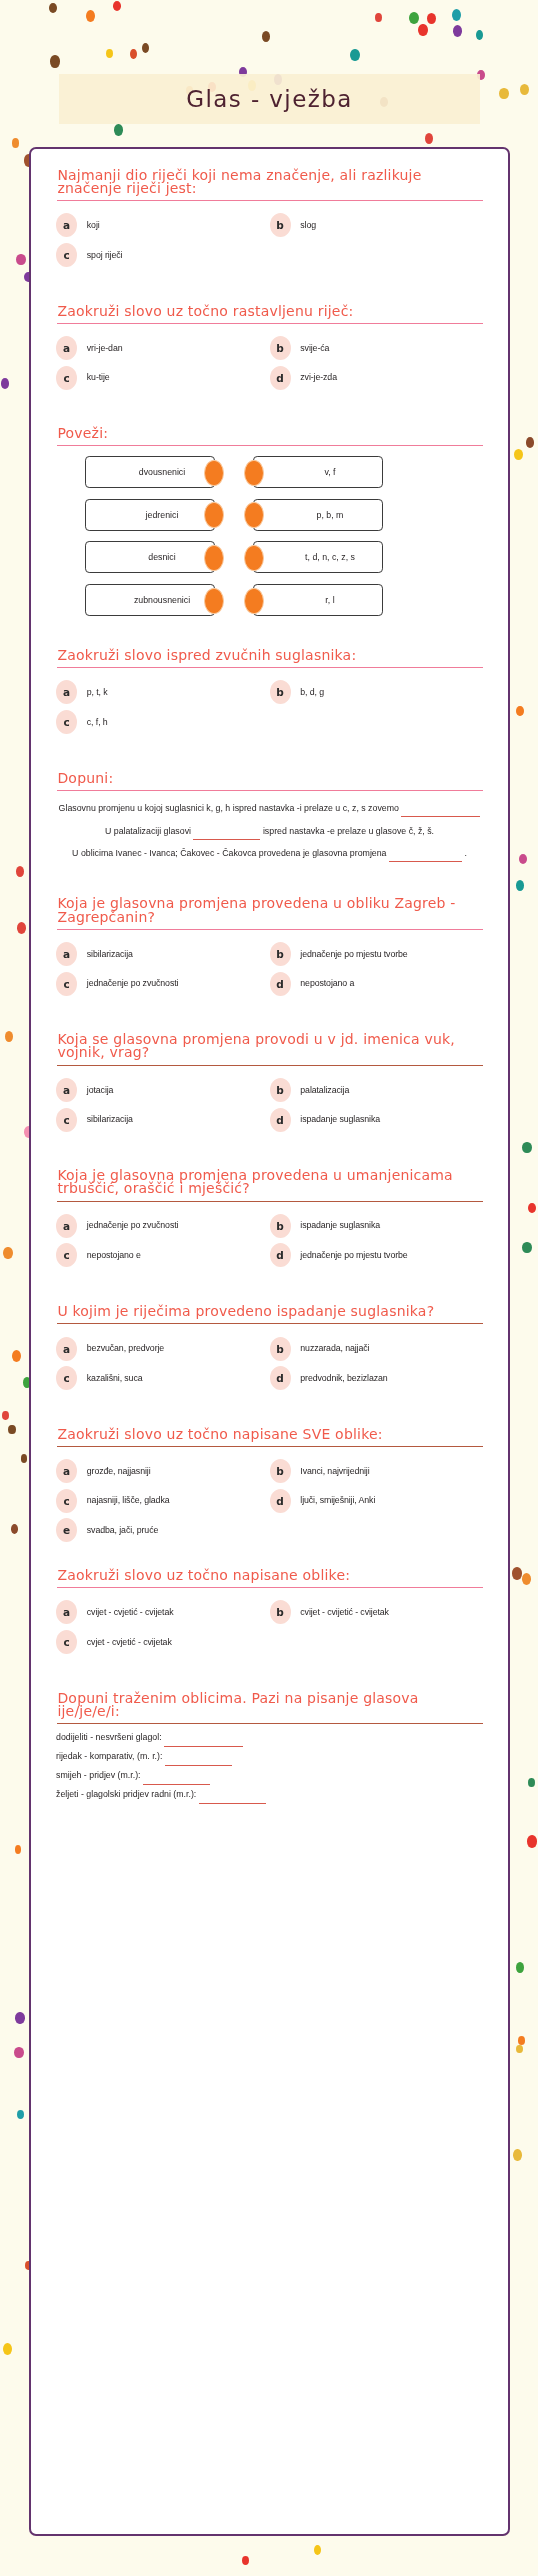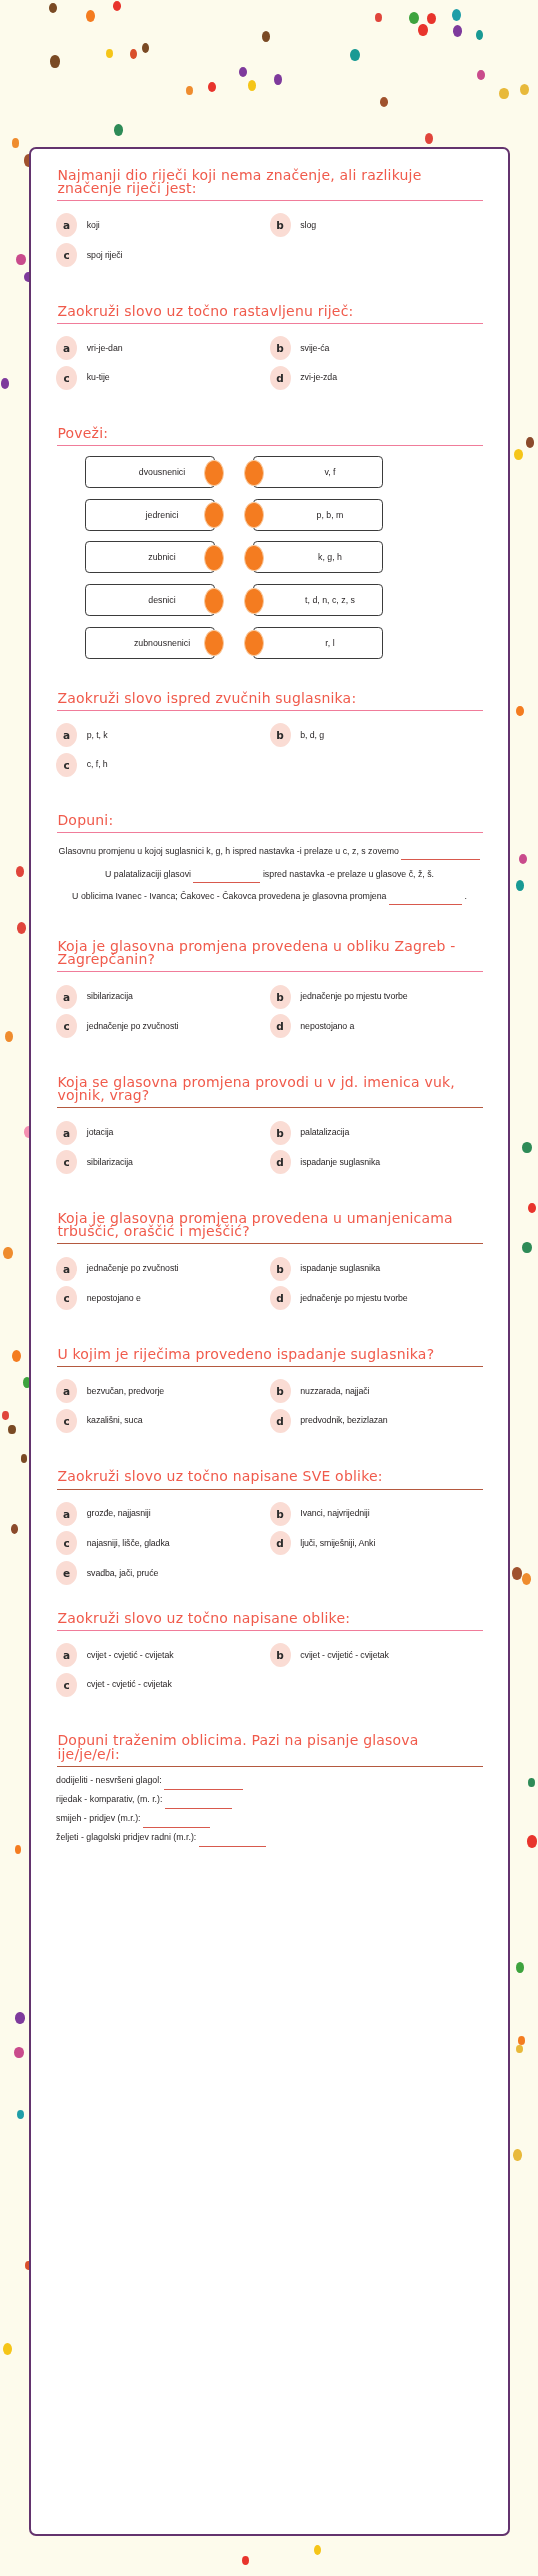--- a/index.html
+++ b/index.html
@@ -238,20 +238,23 @@
       <div class="dot" style="left: 314px; top: 2545px; width: 6.8px; height: 10px; background: rgb(245, 197, 24);"></div>
       <div class="dot" style="left: 25px; top: 2261px; width: 6.7px; height: 8.8px; background: rgb(217, 79, 43);"></div>
       <div class="dot" style="left: 427px; top: 13.2px; width: 9px; height: 11px; background: rgb(232, 52, 44);"></div>
       <div class="dot" style="left: 23px; top: 1377px; width: 7.6px; height: 10.7px; background: rgb(62, 163, 62);"></div>
       <div class="dot" style="left: 527px; top: 1835px; width: 9.7px; height: 12.5px; background: rgb(232, 52, 44);"></div>
       <div class="dot" style="left: 113px; top: 1.2px; width: 8.4px; height: 10px; background: rgb(232, 52, 44);"></div>
       <div class="dot" style="left: 418px; top: 23.5px; width: 9.6px; height: 12.6px; background: rgb(232, 52, 44);"></div>
       <div class="dot" style="left: 16.5px; top: 922px; width: 9.8px; height: 12.3px; background: rgb(224, 69, 59);"></div>
     </div>
 
+  <div id="title-band">
+    <div id="title-text">Glas - vježba</div>
+  </div>
 
   <div id="card">
     <div id="sections-host">
         <div class="qblock" id="q1">
           <div class="qprompt">Najmanji dio riječi koji nema značenje, ali razlikuje značenje riječi jest:</div>
           <div class="qrule rose"></div>
           <div class="opts">
             <div class="opt">
               <span class="bullet">a</span>
               <span class="opt-label">koji</span>
@@ -306,30 +309,20 @@
               </div>
             </div>
             <div class="match-row">
               <div class="match-box left">
                 <span>jedrenici</span>
                 <span class="knob"></span>
               </div>
               <div class="match-box right">
                 <span class="knob"></span>
                 <span>p, b, m</span>
-              </div>
-            </div>
-            <div class="match-row">
-              <div class="match-box left">
-                <span>zubnici</span>
-                <span class="knob"></span>
-              </div>
-              <div class="match-box right">
-                <span class="knob"></span>
-                <span>k, g, h</span>
               </div>
             </div>
             <div class="match-row">
               <div class="match-box left">
                 <span>desnici</span>
                 <span class="knob"></span>
               </div>
               <div class="match-box right">
                 <span class="knob"></span>
                 <span>t, d, n, c, z, s</span>

